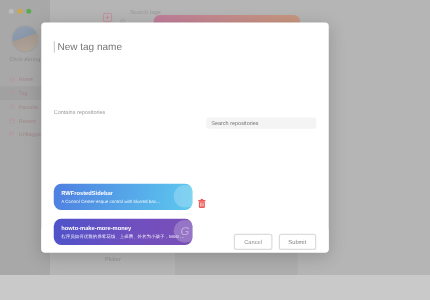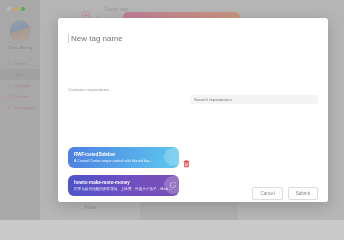--- a/index.html
+++ b/index.html
@@ -63,22 +63,22 @@
     opacity: .75;
   }
   .bg-taglist { position: absolute; left: 44px; top: 190px; width: 130px; }
   .bg-tag { font-size: 4.6px; color: #9b9b9b; margin-bottom: 10px; }
   .bg-col { position: absolute; left: 100px; top: 186px; width: 98px; height: 34px; background: #c4c4c4; }
 
   
   .overlay { position: absolute; inset: 0; background: rgba(120,120,120,.28); }
 
   .modal {
-    position: absolute; left: 58px; top: 18px;
-    width: 270px; height: 184px;
+    position: absolute; left: 33px; top: 18px;
+    width: 230px; height: 184px;
     background: #ffffff;
     border-radius: 3px;
     box-shadow: 0 3px 14px rgba(0,0,0,.18);
     display: flex; flex-direction: column;
     overflow: hidden;
     gap: 36px;
   }
 
   .tagname-row { padding: 9px 10px 6px 10px; }
   .tagname-input {

